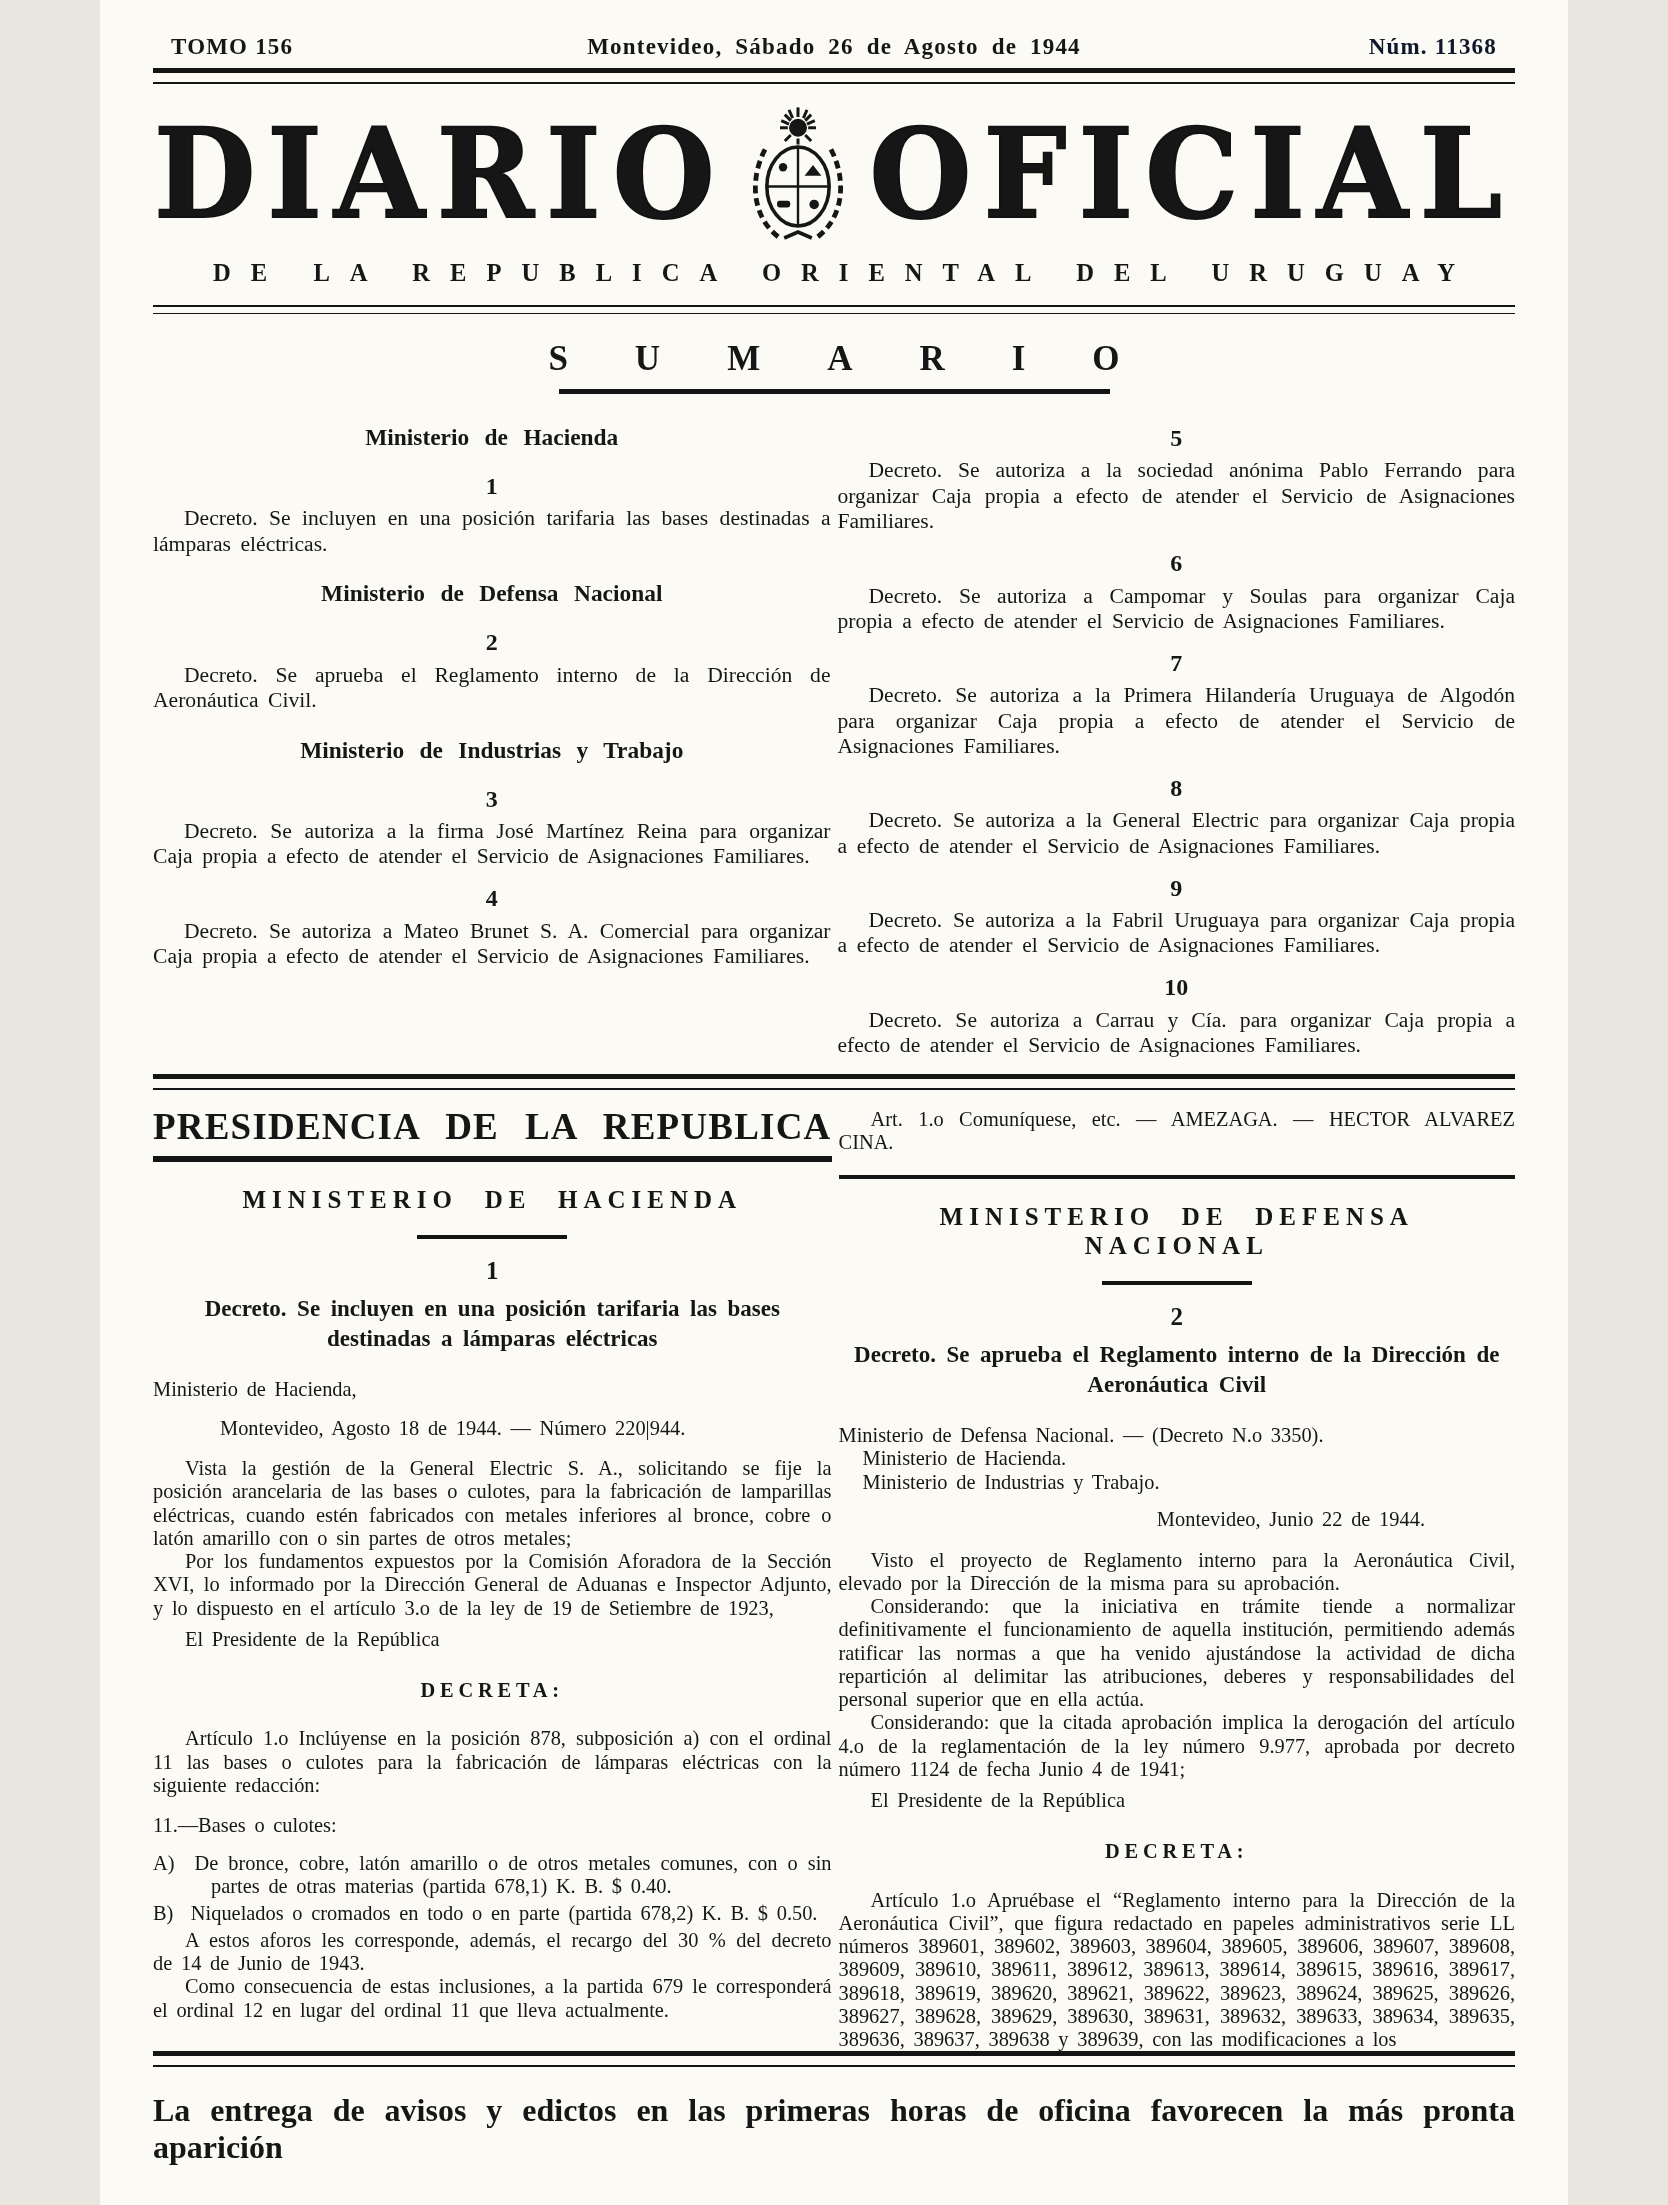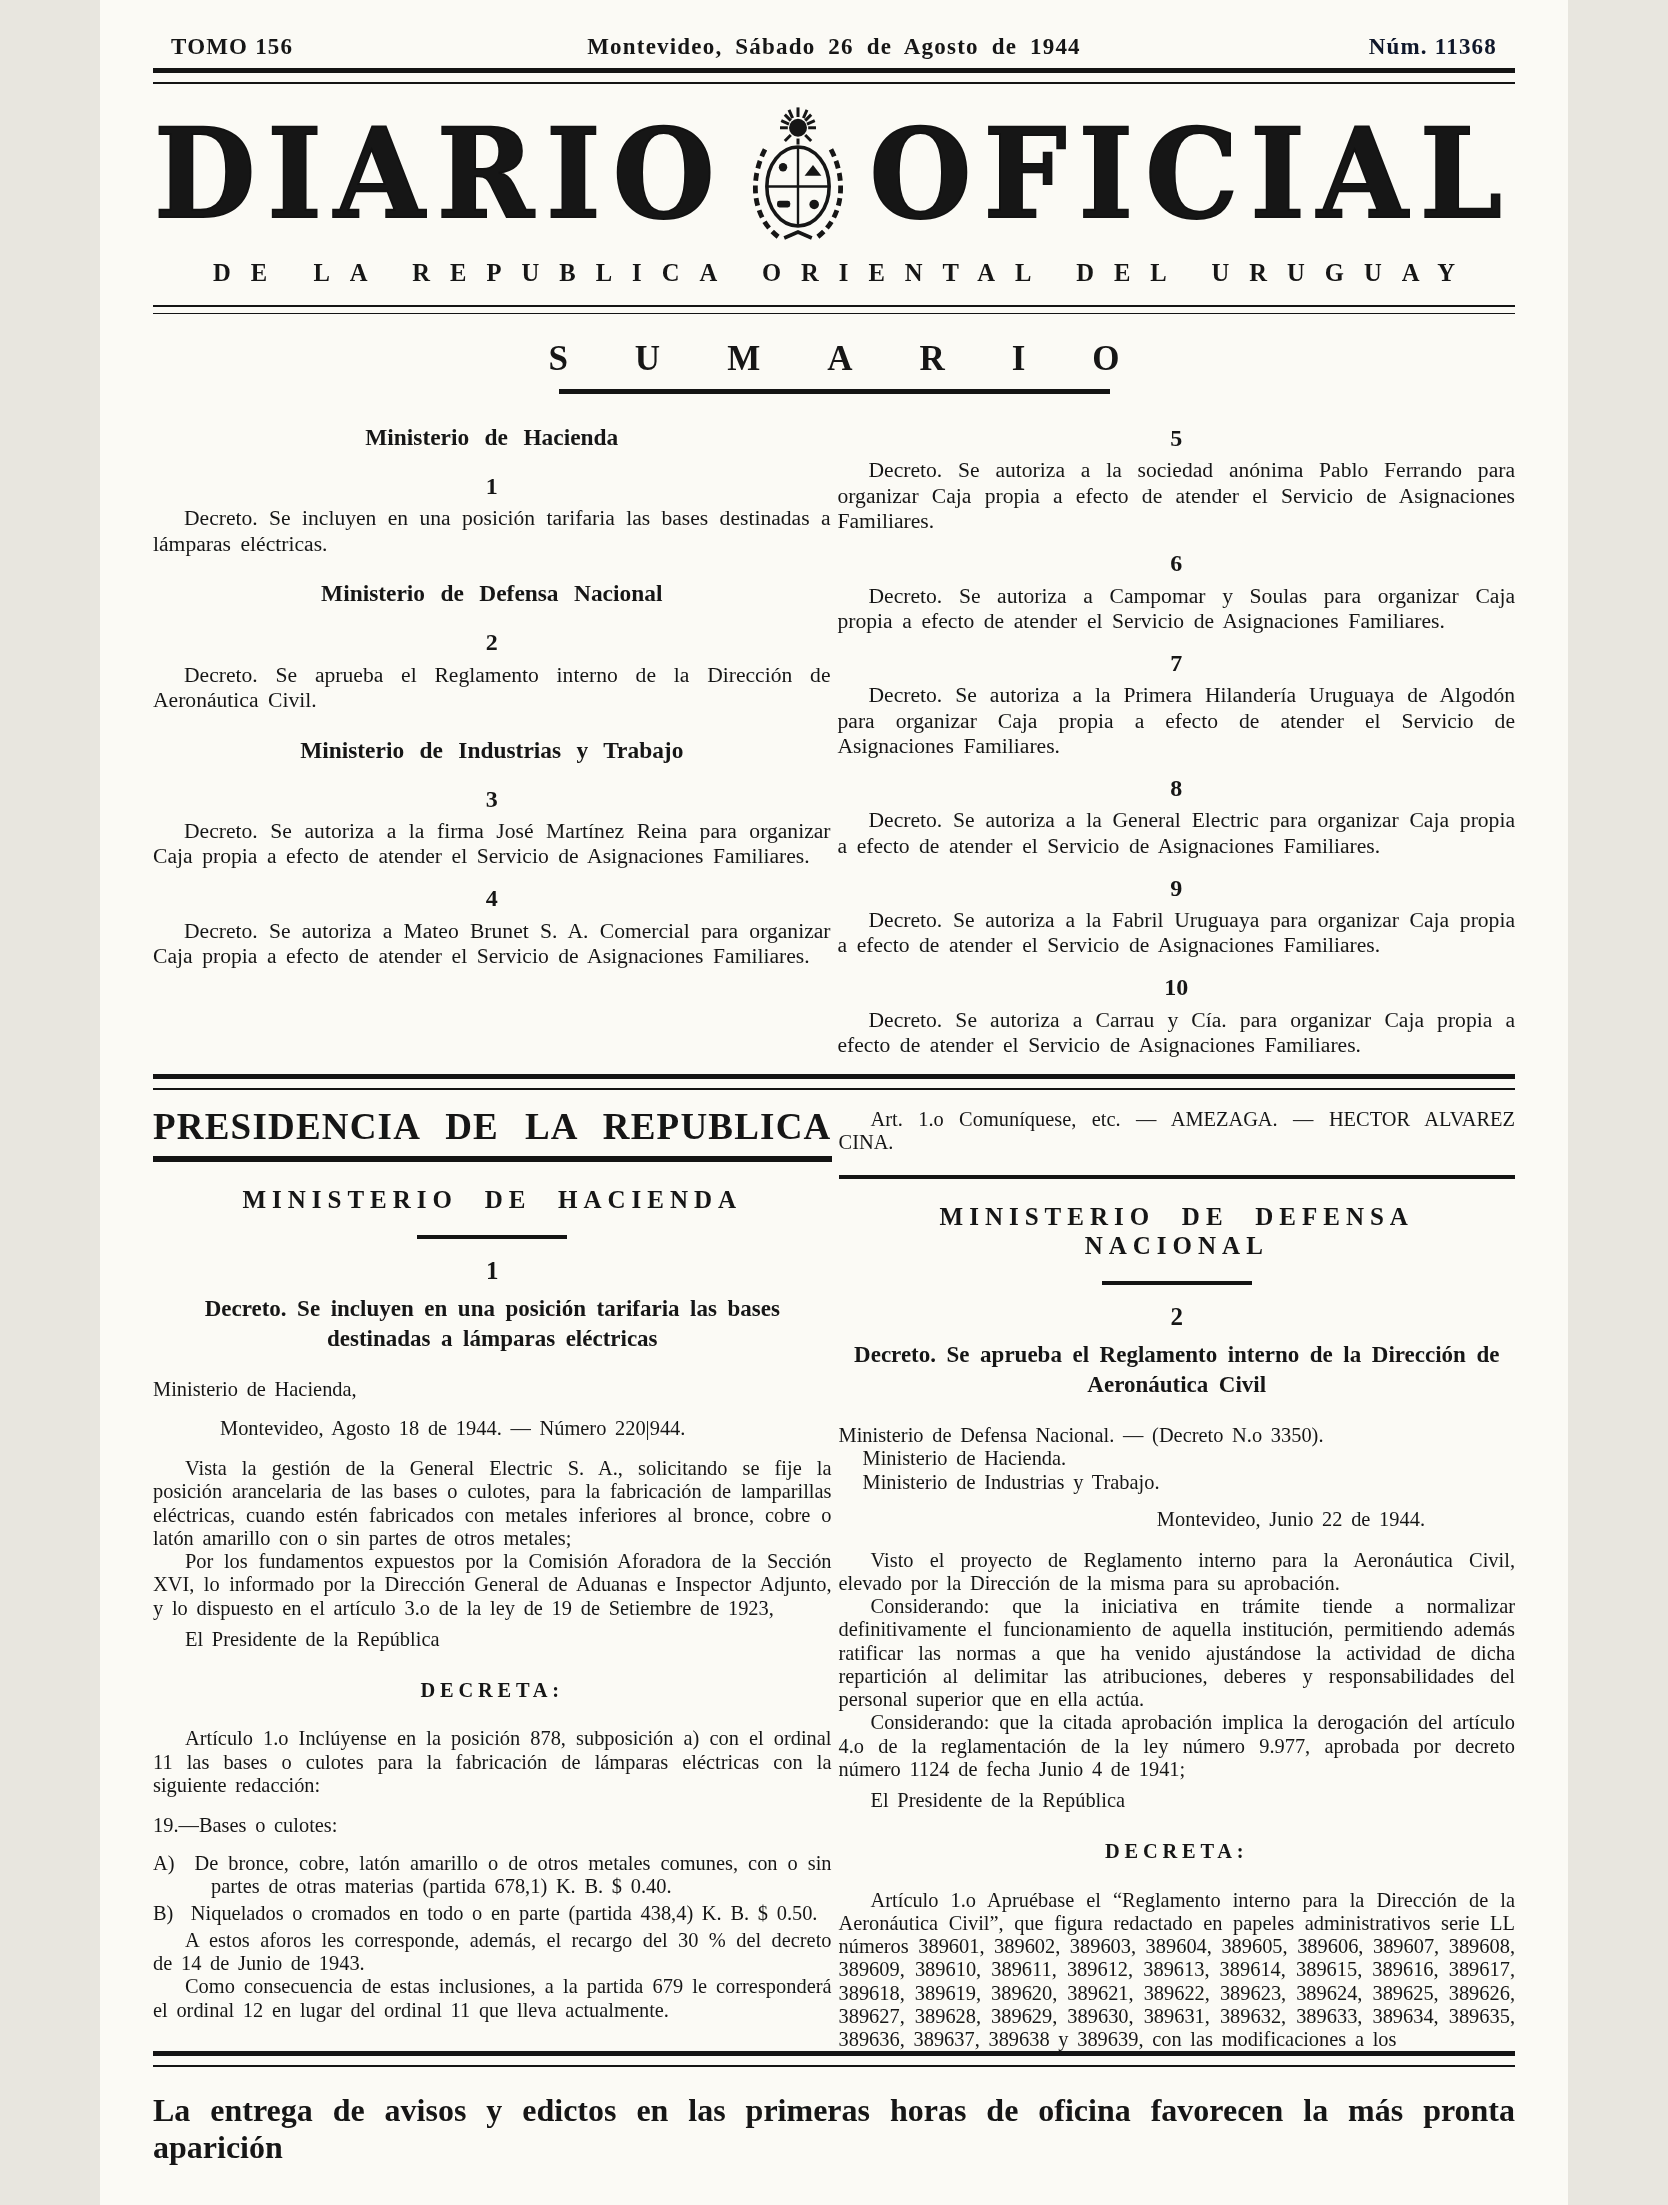--- a/index.html
+++ b/index.html
@@ -168,23 +168,23 @@
       <div class="short-rule"></div>
       <p class="b-num">1</p>
       <p class="b-title">Decreto. Se incluyen en una posición tarifaria las bases destinadas a lámparas eléctricas</p>
       <p class="b-line">Ministerio de Hacienda,</p>
       <p class="b-date-left">Montevideo, Agosto 18 de 1944. — Número 220|944.</p>
       <p class="b-p">Vista la gestión de la General Electric S. A., solicitando se fije la posición arancelaria de las bases o culotes, para la fabricación de lamparillas eléctricas, cuando estén fabricados con metales inferiores al bronce, cobre o latón amarillo con o sin partes de otros metales;</p>
       <p class="b-p">Por los fundamentos expuestos por la Comisión Aforadora de la Sección XVI, lo informado por la Dirección General de Aduanas e Inspector Adjunto, y lo dispuesto en el artículo 3.o de la ley de 19 de Setiembre de 1923,</p>
       <p class="sig">El Presidente de la República</p>
       <p class="decreta">DECRETA:</p>
       <p class="b-p">Artículo 1.o Inclúyense en la posición 878, subposición a) con el ordinal 11 las bases o culotes para la fabricación de lámparas eléctricas con la siguiente redacción:</p>
-      <p class="item-head">19.—Bases o culotes:</p>
+      <p class="item-head">11.—Bases o culotes:</p>
       <p class="hang"><span>A)</span>&nbsp;&nbsp;<span>De bronce, cobre, latón amarillo o de otros metales comunes, con o sin partes de otras materias (partida 678,1) K. B. $ 0.40.</span></p>
-      <p class="hang"><span>B)</span>&nbsp;&nbsp;<span>Niquelados o cromados en todo o en parte (partida 438,4) K. B. $ 0.50.</span></p>
+      <p class="hang"><span>B)</span>&nbsp;&nbsp;<span>Niquelados o cromados en todo o en parte (partida 678,2) K. B. $ 0.50.</span></p>
       <p class="b-p gap">A estos aforos les corresponde, además, el recargo del 30 % del decreto de 14 de Junio de 1943.</p>
       <p class="b-p">Como consecuencia de estas inclusiones, a la partida 679 le corresponderá el ordinal 12 en lugar del ordinal 11 que lleva actualmente.</p>
     </div>
 
     <div class="bcol">
       <p class="b-p" style="margin-top:18px">Art. 1.o Comuníquese, etc. — AMEZAGA. — HECTOR ALVAREZ CINA.</p>
       <div class="col-rule"></div>
       <p class="ministry">MINISTERIO  DE  DEFENSA  NACIONAL</p>
       <div class="short-rule"></div>
       <p class="b-num">2</p>

